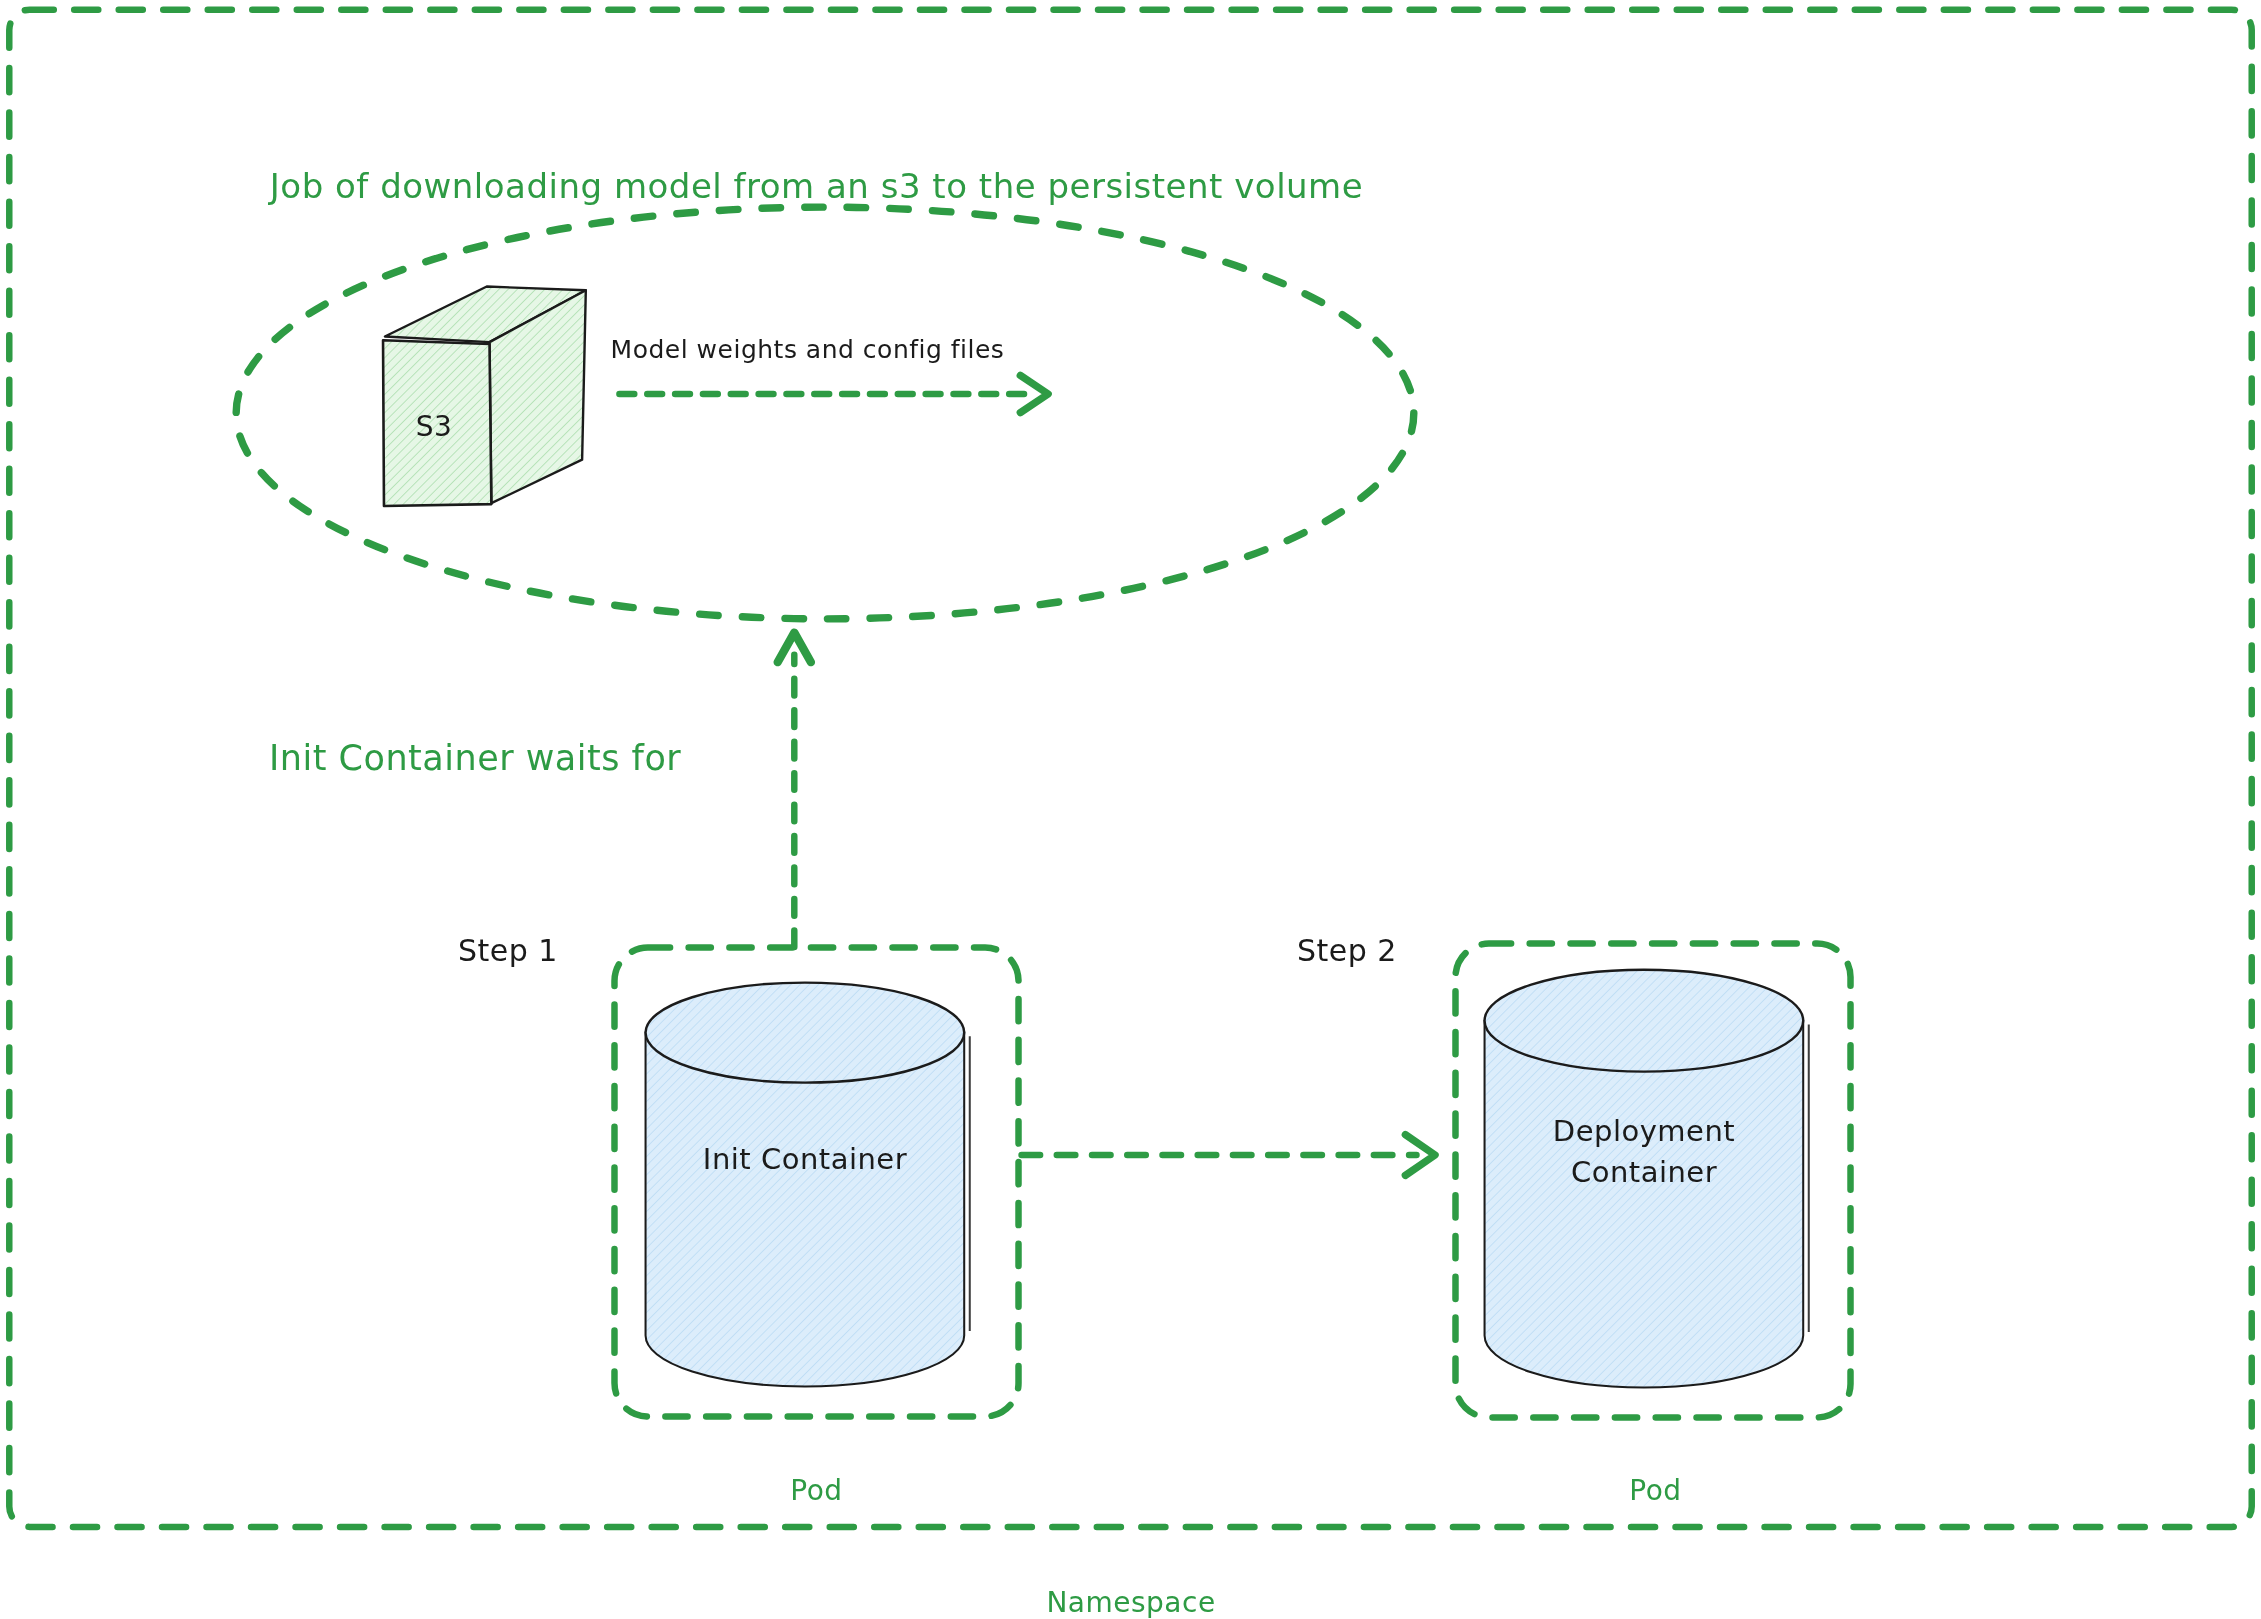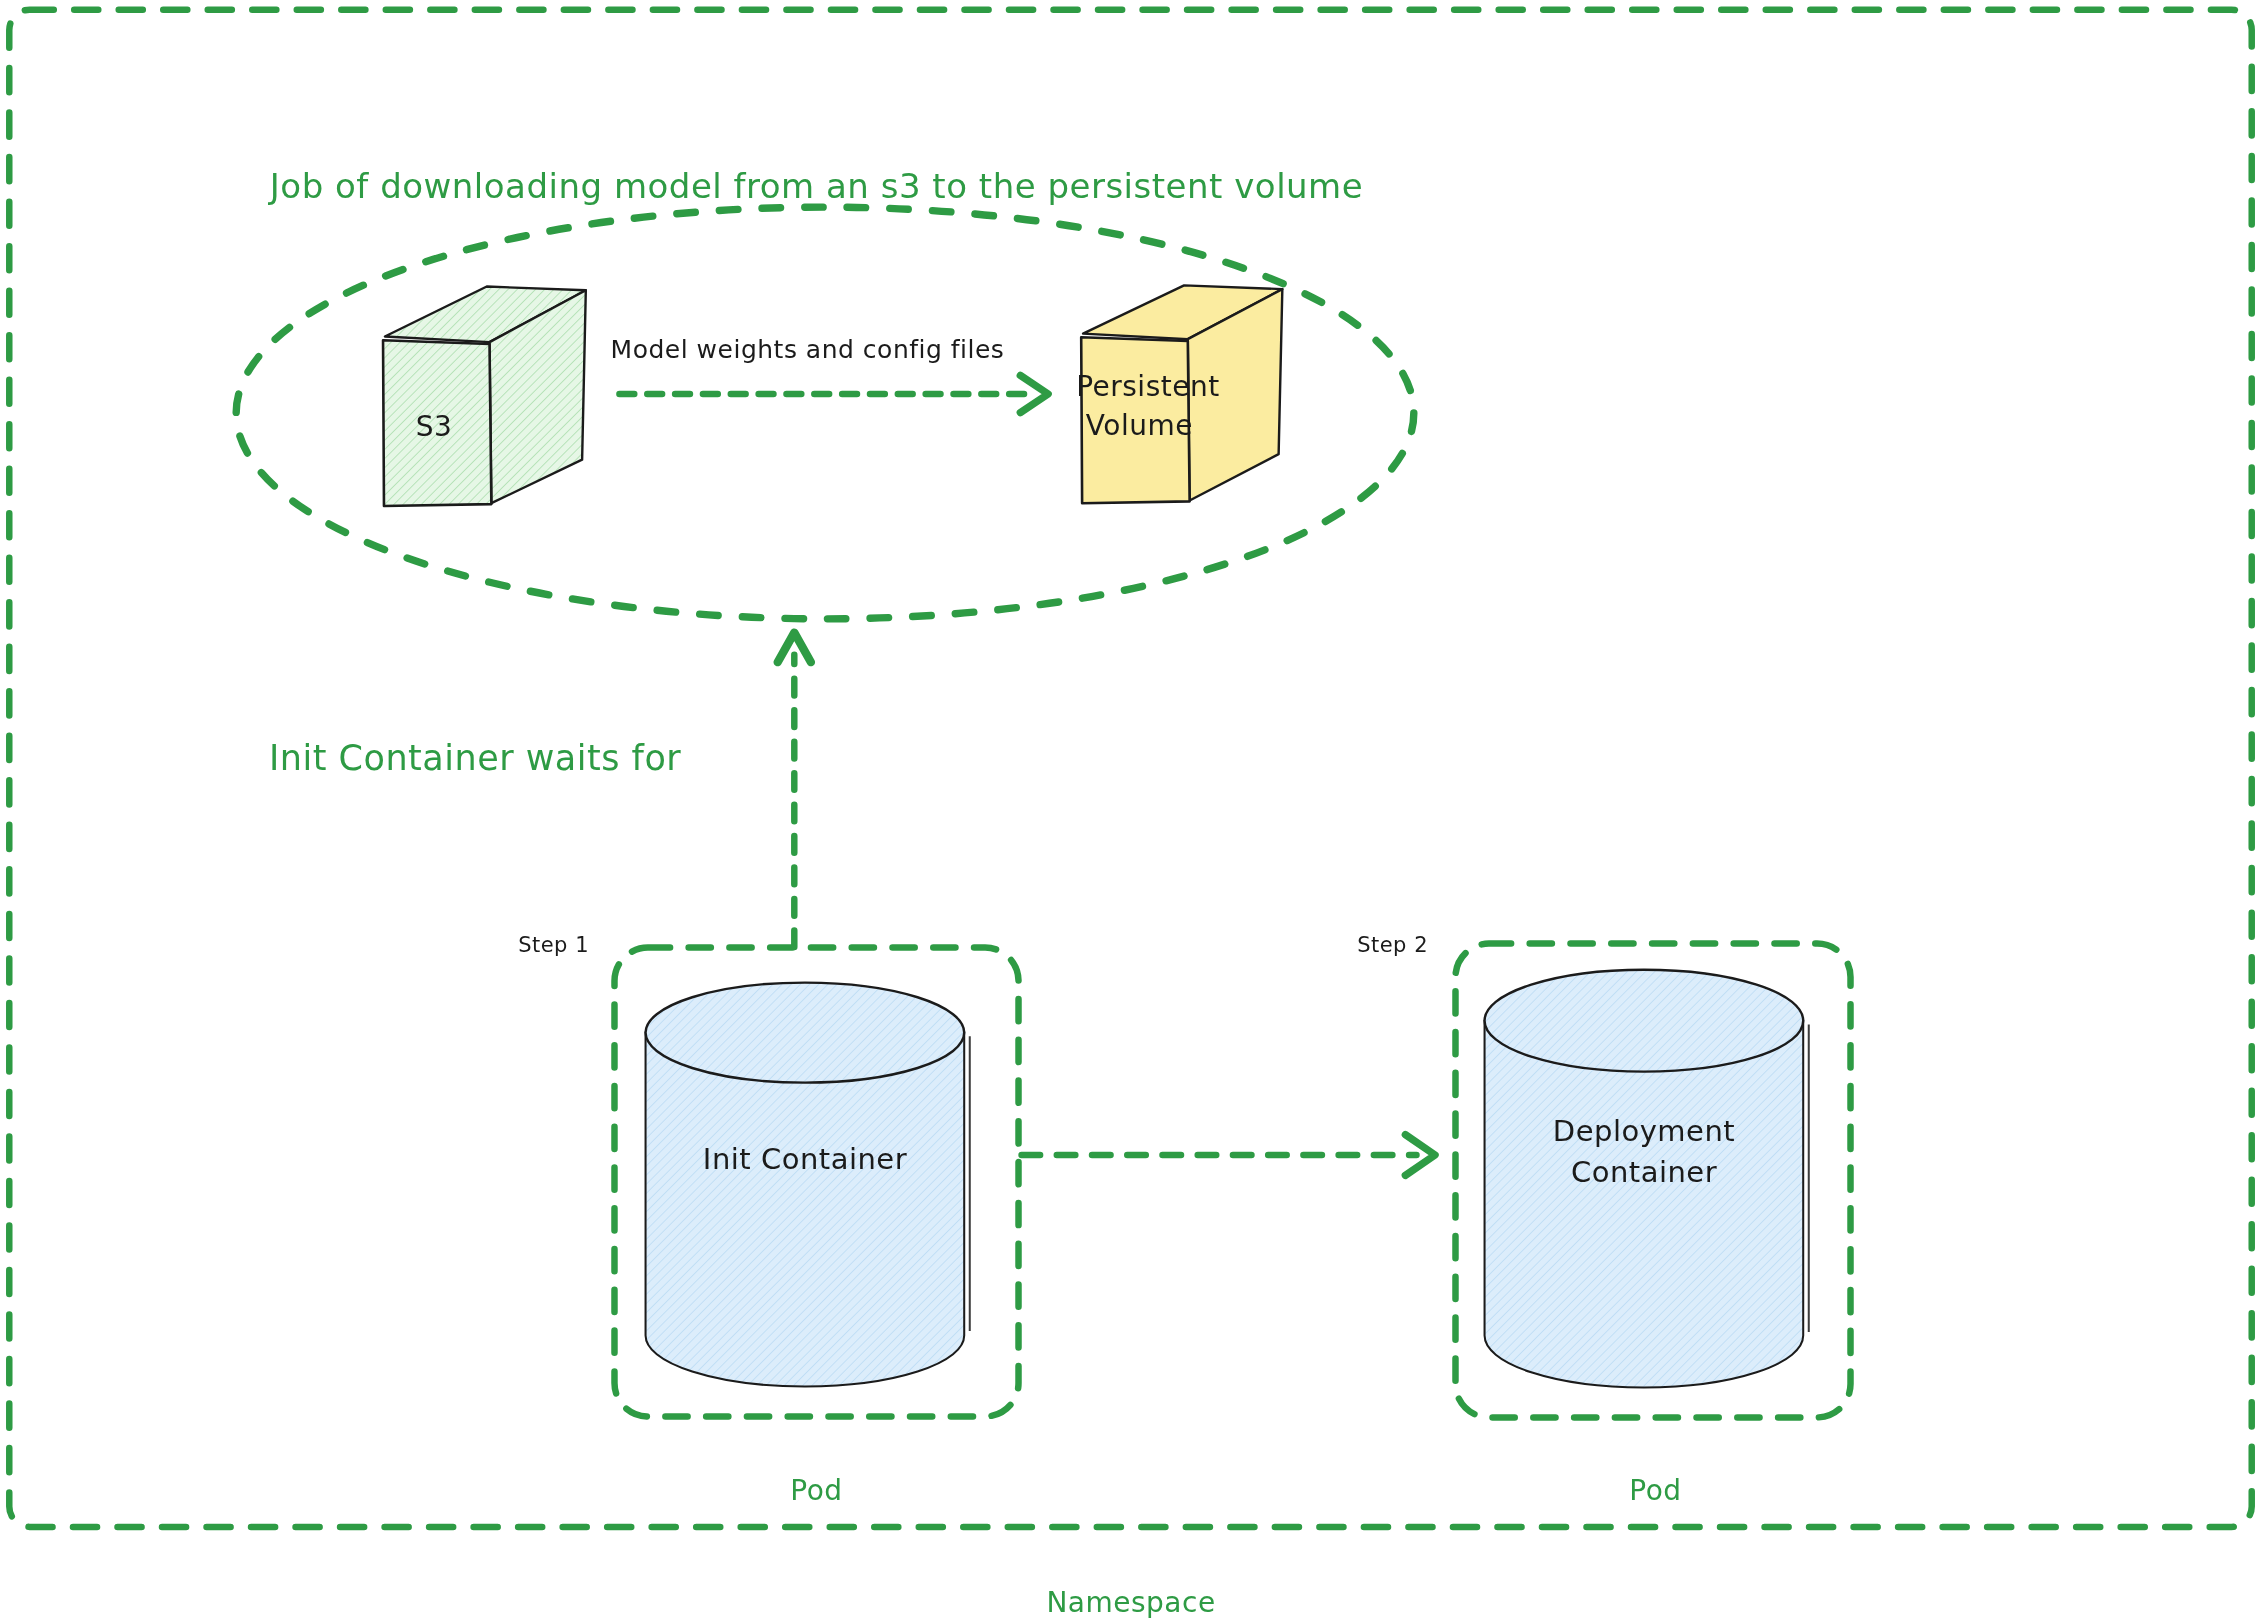--- a/index.html
+++ b/index.html
@@ -38,22 +38,22 @@
     text-align: center;
   }
   .annot-text {
     font-size: 35px;
   }
   .edge-label {
     font-size: 25px;
     text-align: center;
   }
   .step-label {
-    font-size: 21px;
-    text-align: right;
+    font-size: 30px;
+    text-align: center;
   }
   .zone-label {
     font-size: 28px;
     text-align: center;
   }
   .shape-label {
     font-size: 29px;
     text-align: center;
   }
   .cube-label {
@@ -103,32 +103,20 @@
 
   <div class="layer hand edge-label black-text" style="left:594px;top:334px;width:427px;">Model weights and config files</div>
 
   <div class="layer" style="left:612px;top:366px;width:464px;height:56px;">
     <svg width="464" height="56" viewBox="0 0 500 60">
       <line x1="8" y1="30" x2="452" y2="30" stroke="#2E9B44" stroke-width="7" stroke-dasharray="16 14" stroke-linecap="round"></line>
       <polyline points="440,10 470,30 440,50" fill="none" stroke="#2E9B44" stroke-width="8" stroke-linecap="round" stroke-linejoin="round"></polyline>
     </svg>
   </div>
 
-  <div class="layer" style="left:1071px;top:278px;width:241px;height:241px;">
-    <svg width="241" height="241" viewBox="0 0 260 260">
-
-      <polygon points="13,60 122,8 228,12 126,66" fill="#FBECA0" stroke="#1b1b1b" stroke-width="2.6" stroke-linejoin="round"></polygon>
-
-      <polygon points="126,66 228,12 224,190 128,240" fill="#FBECA0" stroke="#1b1b1b" stroke-width="2.6" stroke-linejoin="round"></polygon>
-
-      <polygon points="11,64 126,68 128,241 12,243" fill="#FBECA0" stroke="#1b1b1b" stroke-width="2.8" stroke-linejoin="round"></polygon>
-    </svg>
-    <div class="hand cube-label black-text" style="position:absolute;left:-5.6px;top:91px;width:165px;">Persistent</div>
-    <div class="hand cube-label black-text" style="position:absolute;left:-5.6px;top:130px;width:148px;">Volume</div>
-  </div>
 
   <div class="layer" style="left:761px;top:621px;width:74px;height:334px;">
     <svg width="74" height="334" viewBox="0 0 80 360">
       <line x1="36" y1="352" x2="36" y2="36" stroke="#2E9B44" stroke-width="7" stroke-dasharray="18 16" stroke-linecap="round"></line>
       <polyline points="18,44 36,12 54,44" fill="none" stroke="#2E9B44" stroke-width="9" stroke-linecap="round" stroke-linejoin="round"></polyline>
     </svg>
   </div>
 
   <div class="layer" style="left:269px;top:719px;width:501px;">
     <div class="hand annot-text green-text">Init Container waits for</div>

